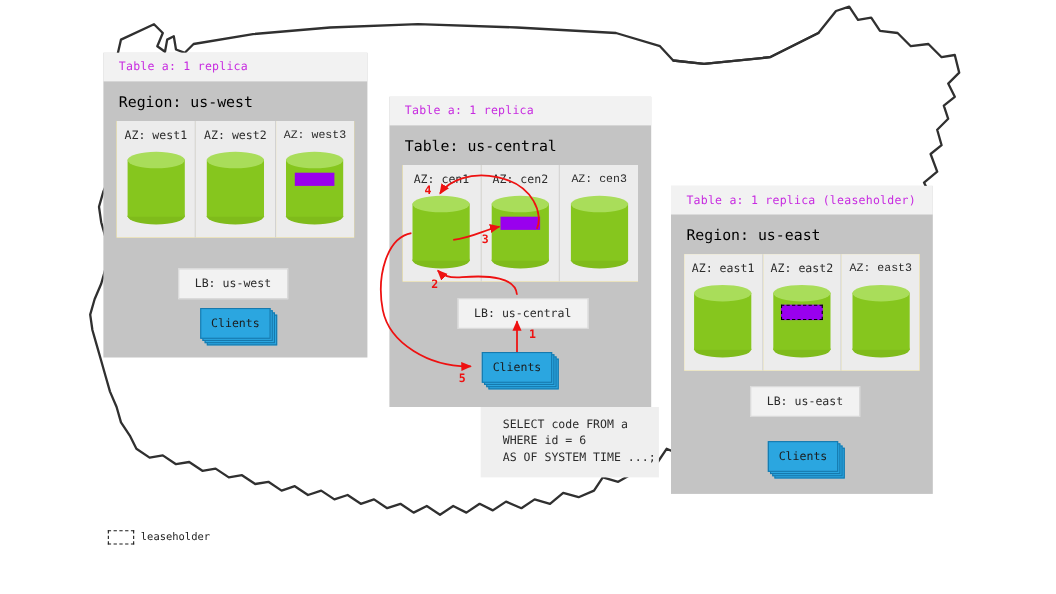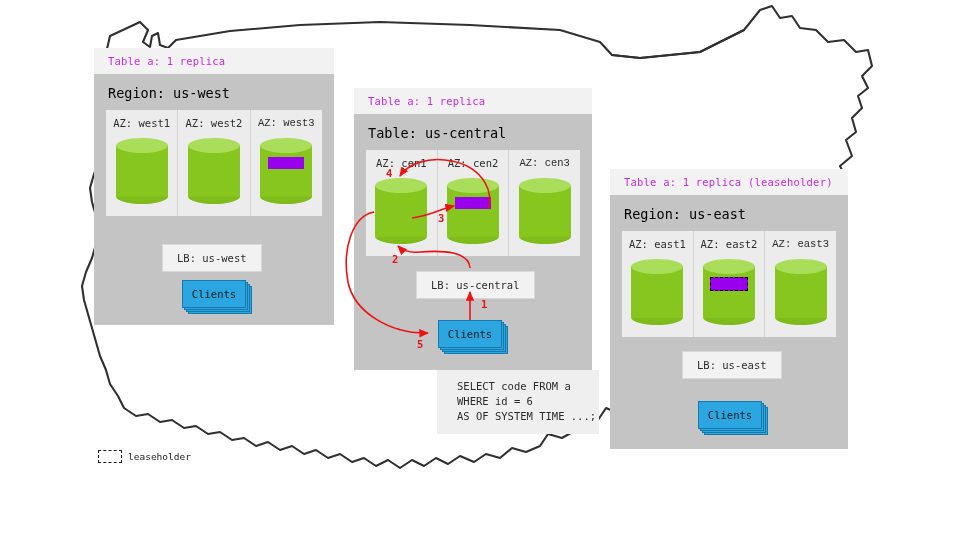--- a/index.html
+++ b/index.html
@@ -69,21 +69,21 @@
   }
 
   
   .sql{
     position:absolute;background:#efefef;
     font-size:10.5px;color:#2b2b2b;line-height:1.45;
     padding:9px 20px;white-space:pre;
   }
 
   
-  .legend{position:absolute;display:flex;align-items:center;gap:6px;}
+  .legend{position:absolute;display:flex;align-items:center;gap:6px;margin-top:32px;}
   .legend-swatch{width:22px;height:11px;border:1.6px dashed #1b1b1b;background:transparent;}
   .legend-text{font-size:9.5px;color:#1b1b1b;}
 
   .arrows{position:absolute;left:0;top:0;width:960px;height:540px;pointer-events:none;}
   .anum{position:absolute;color:#ee1111;font-size:10.5px;font-weight:bold;}
 </style>
 </head>
 <body>
 
 <div id="stage">

